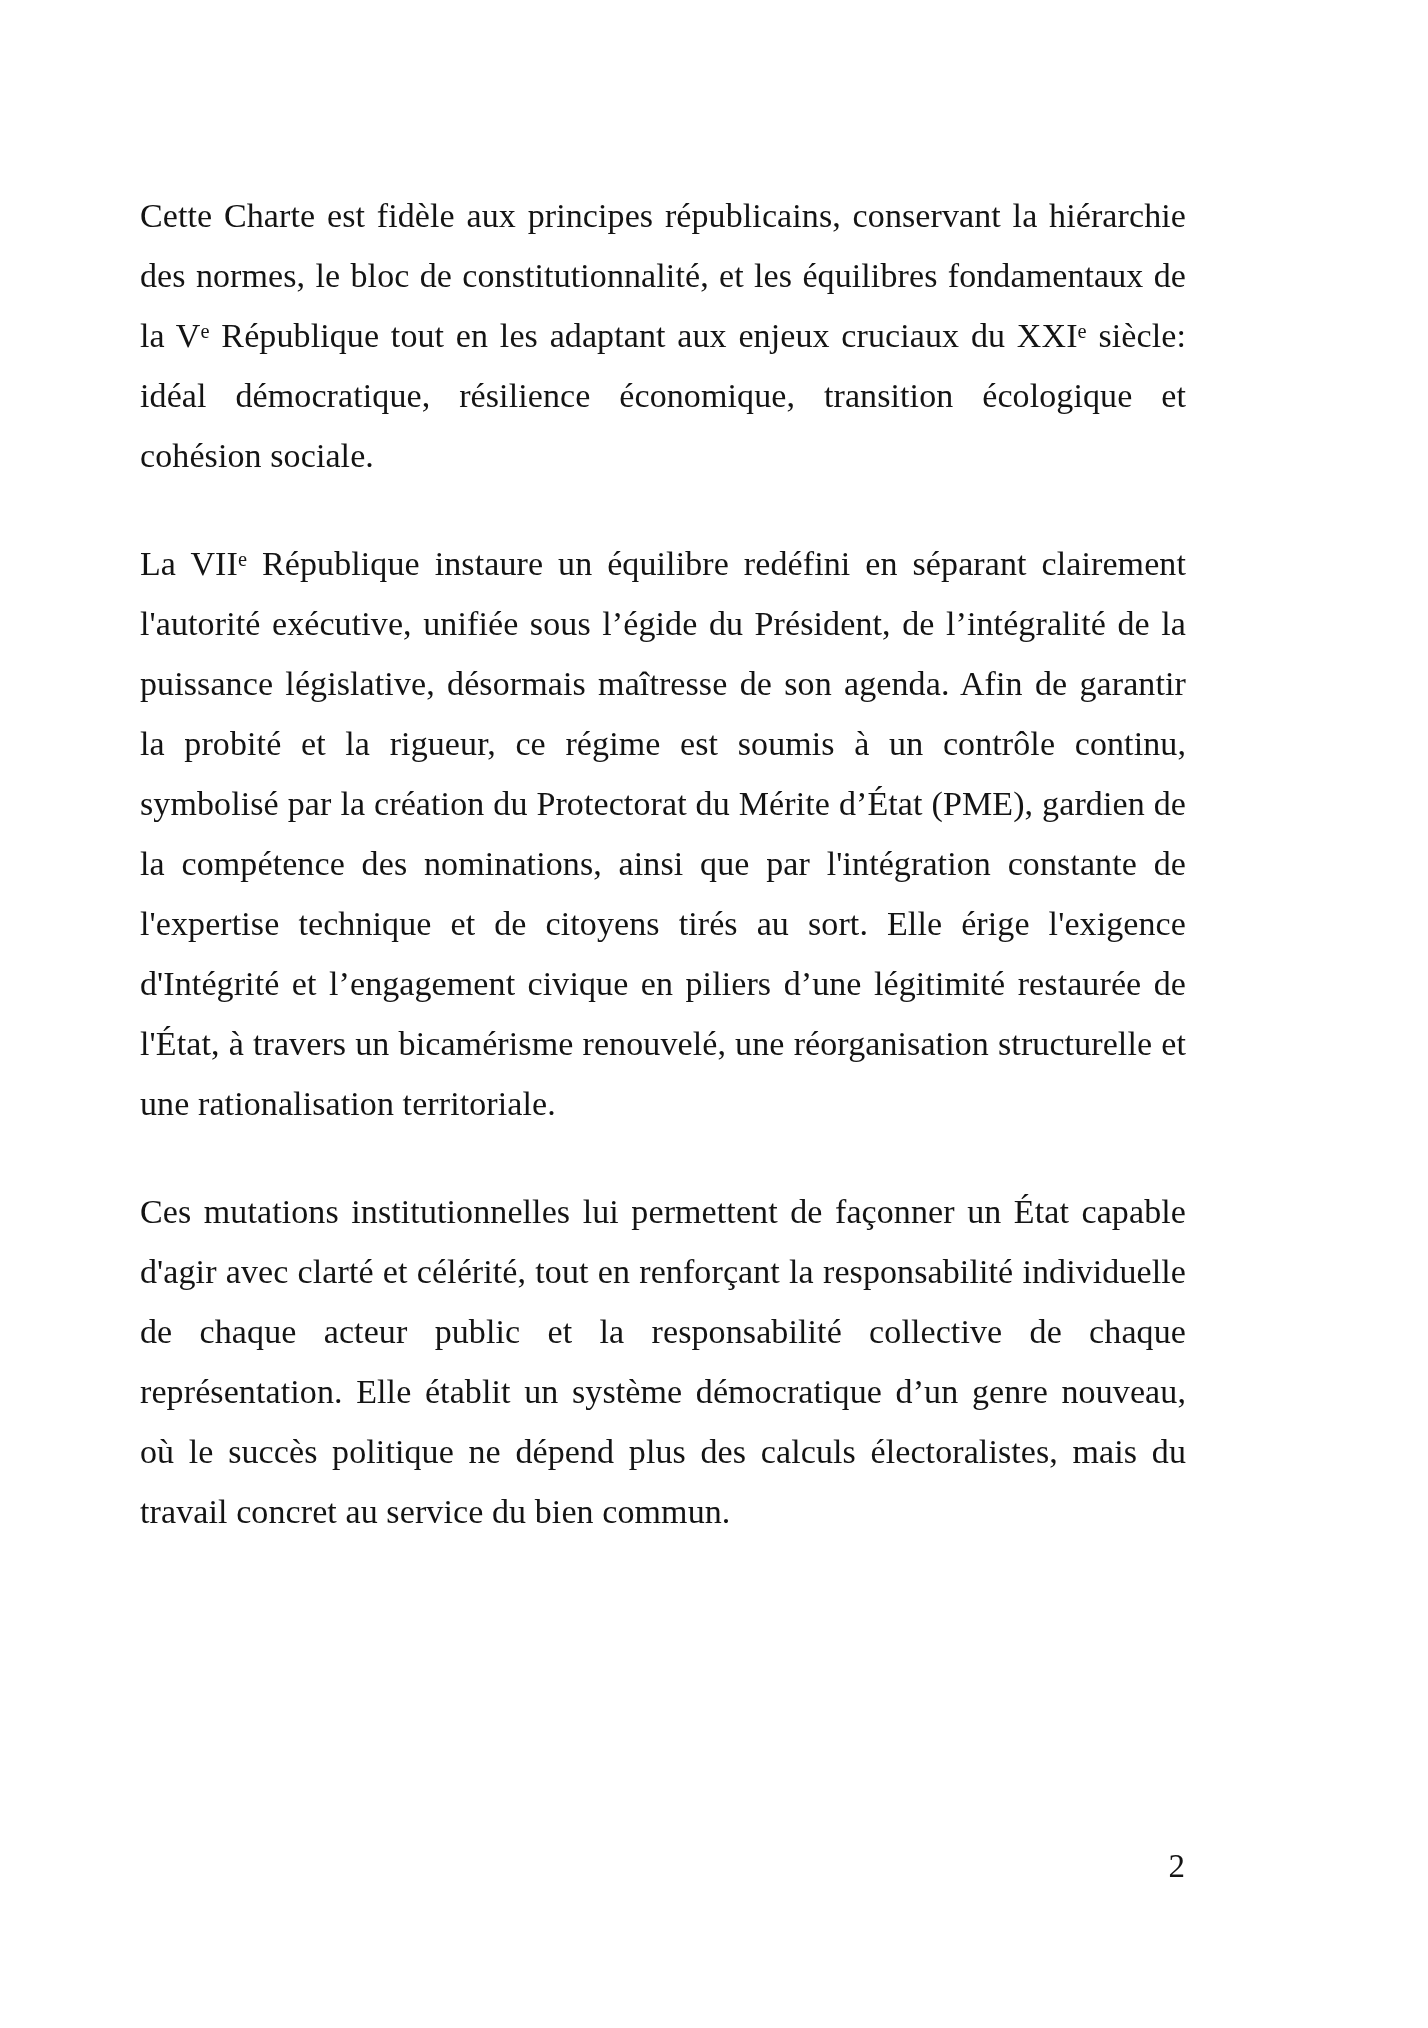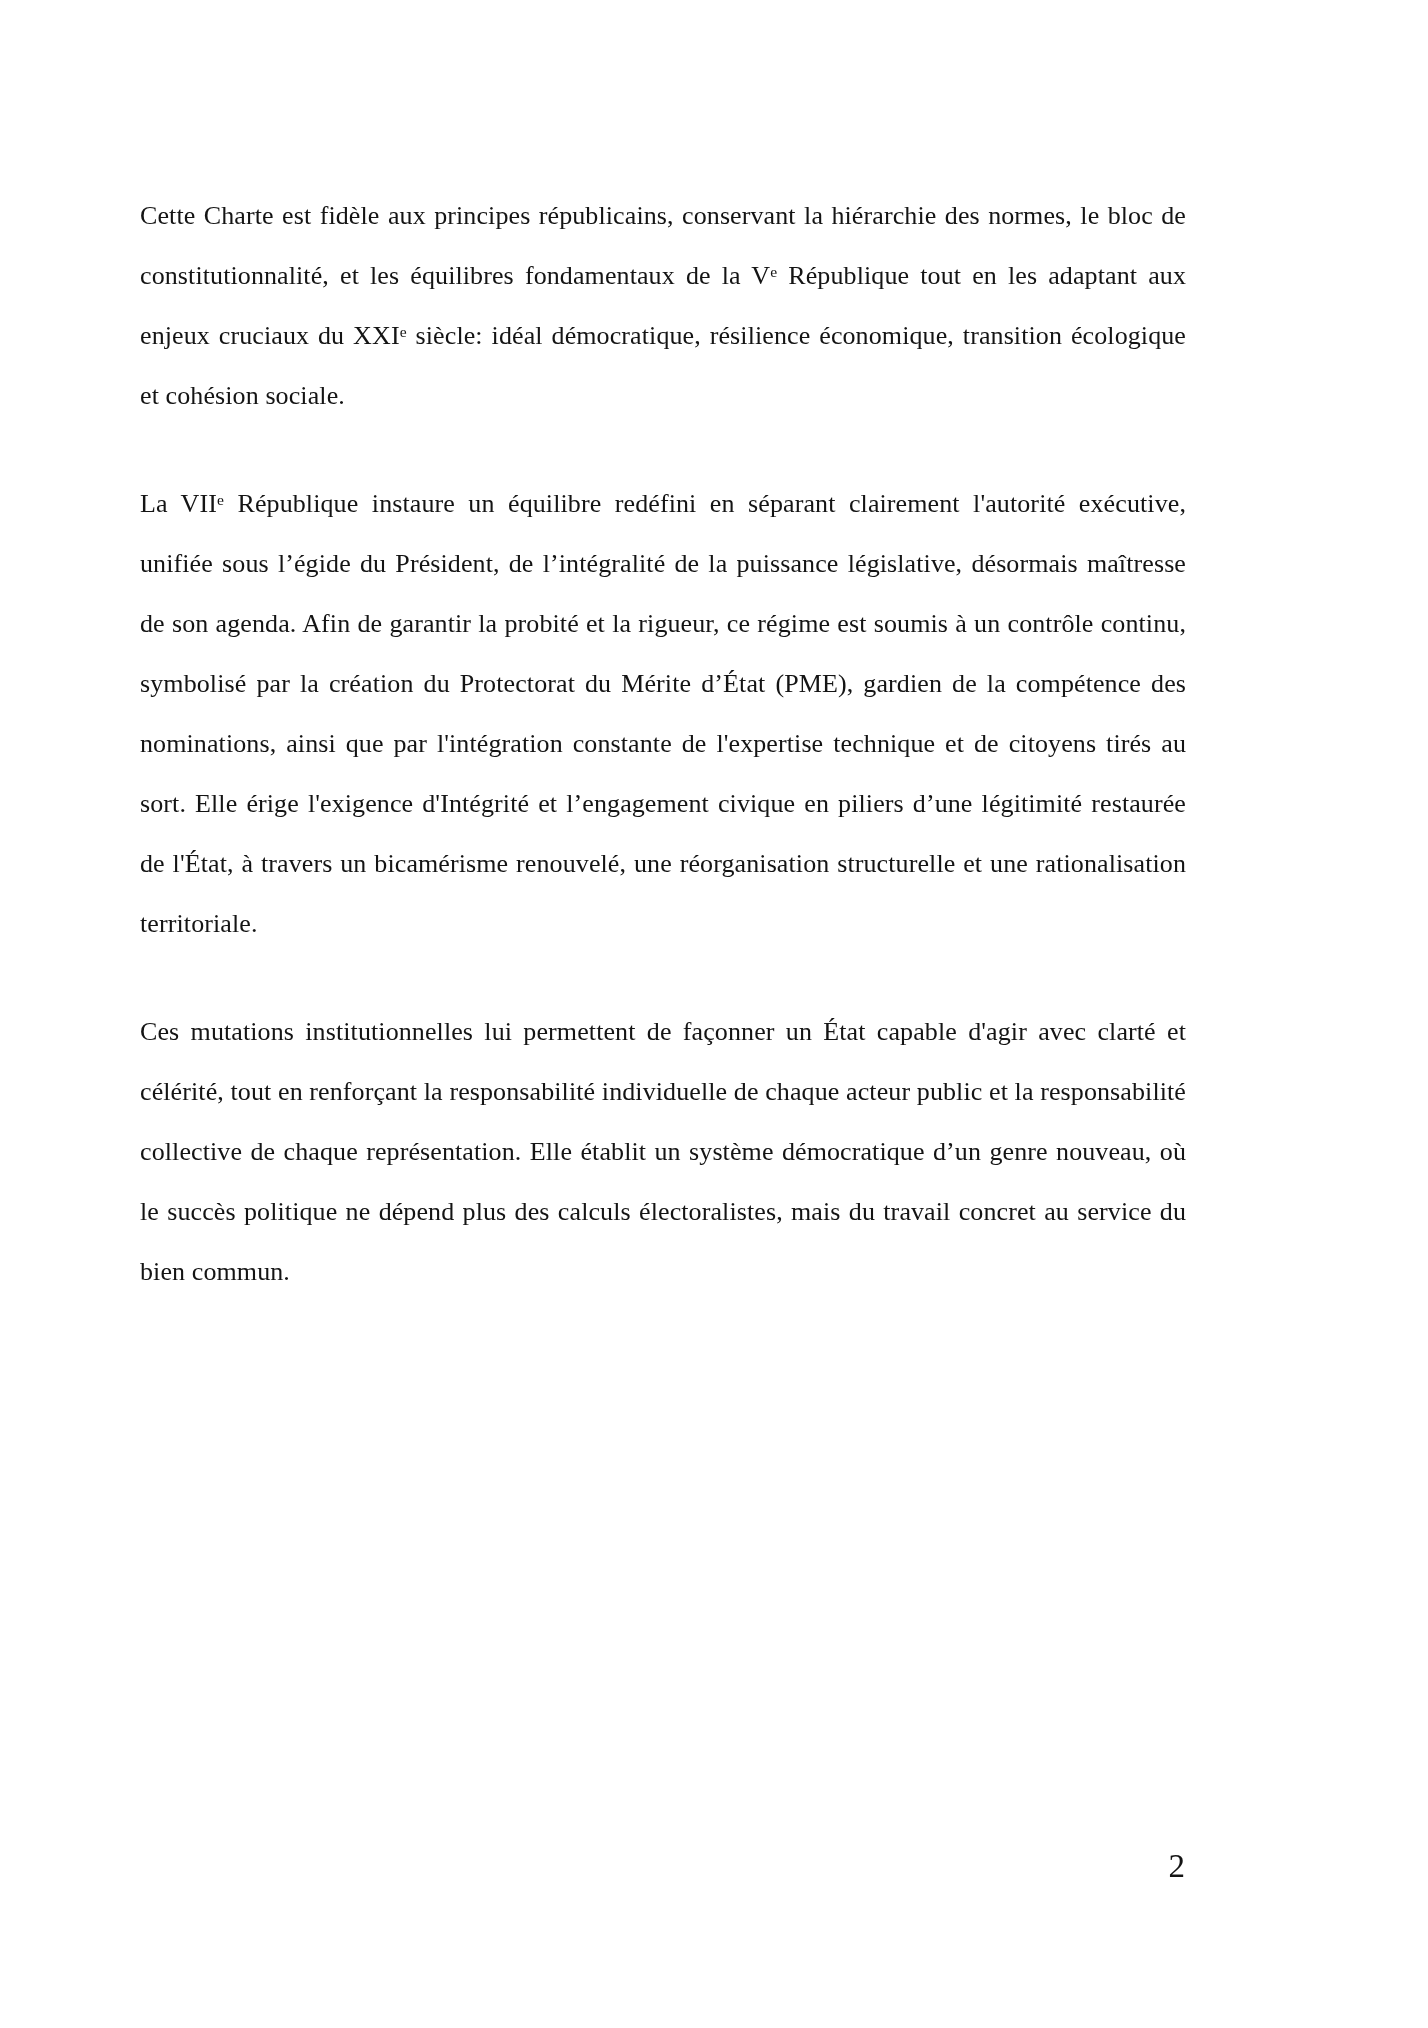--- a/index.html
+++ b/index.html
@@ -21,21 +21,21 @@
     background: var(--page-bg, #ffffff);
   }
   .text-block {
     position: absolute;
     left: 140px;
     top: 186px;
     width: 1046px;
   }
   p.para {
     margin: 0 0 48px 0;
-    font-size: 26px;
+    font-size: 34px;
     line-height: 60px;
     text-align: justify;
     letter-spacing: 0.1px;
   }
   p.para:last-child {
     margin-bottom: 0;
   }
   sup.ord {
     font-size: 0.6em;
     line-height: 0;

